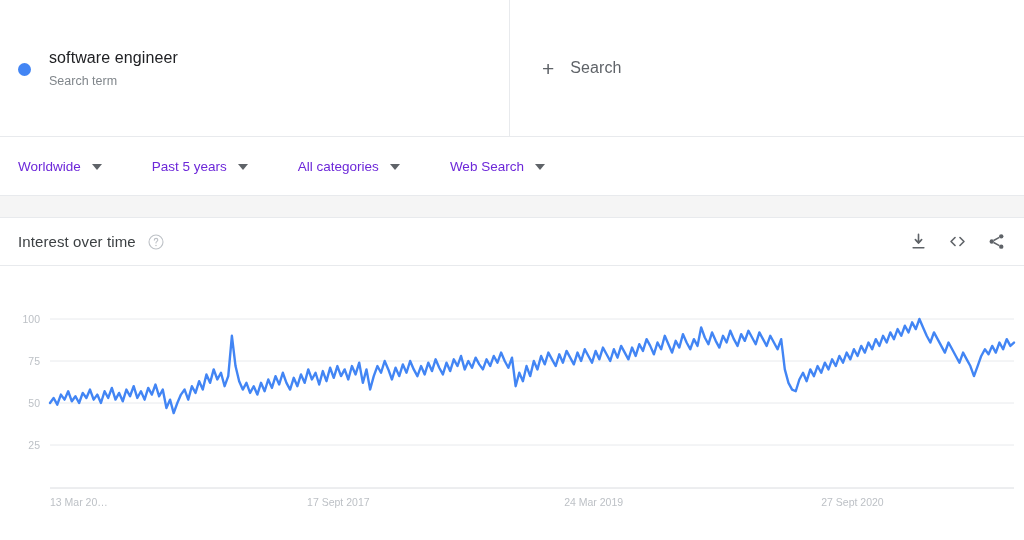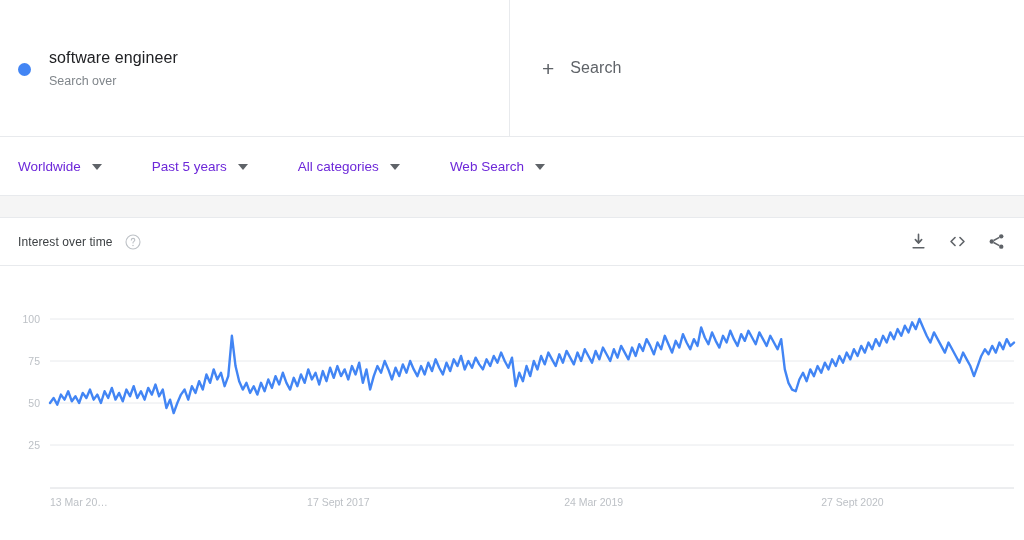--- a/index.html
+++ b/index.html
@@ -116,21 +116,21 @@
   }
   .card-head {
     height: 48px;
     display: flex;
     align-items: center;
     border-bottom: 1px solid #e8eaed;
     padding: 0 18px;
     box-sizing: border-box;
   }
   .card-title {
-    font-size: 12px;
+    font-size: 15px;
     color: #3c4043;
     letter-spacing: .1px;
   }
   .help-icon {
     width: 16px;
     height: 16px;
     margin-left: 12px;
     flex: 0 0 auto;
   }
   .card-actions {
@@ -165,21 +165,21 @@
   }
 </style>
 </head>
 <body>
 
 <div class="header">
   <div class="term-cell">
     <div class="term-dot"></div>
     <div class="term-text">
       <div class="term-title">software engineer</div>
-      <div class="term-sub">Search over</div>
+      <div class="term-sub">Search term</div>
     </div>
   </div>
   <div class="compare-cell">
     <span class="compare-plus">+</span>
     <span class="compare-label">Search</span>
   </div>
 </div>
 
 <div class="filterbar">
   <div class="filter">

